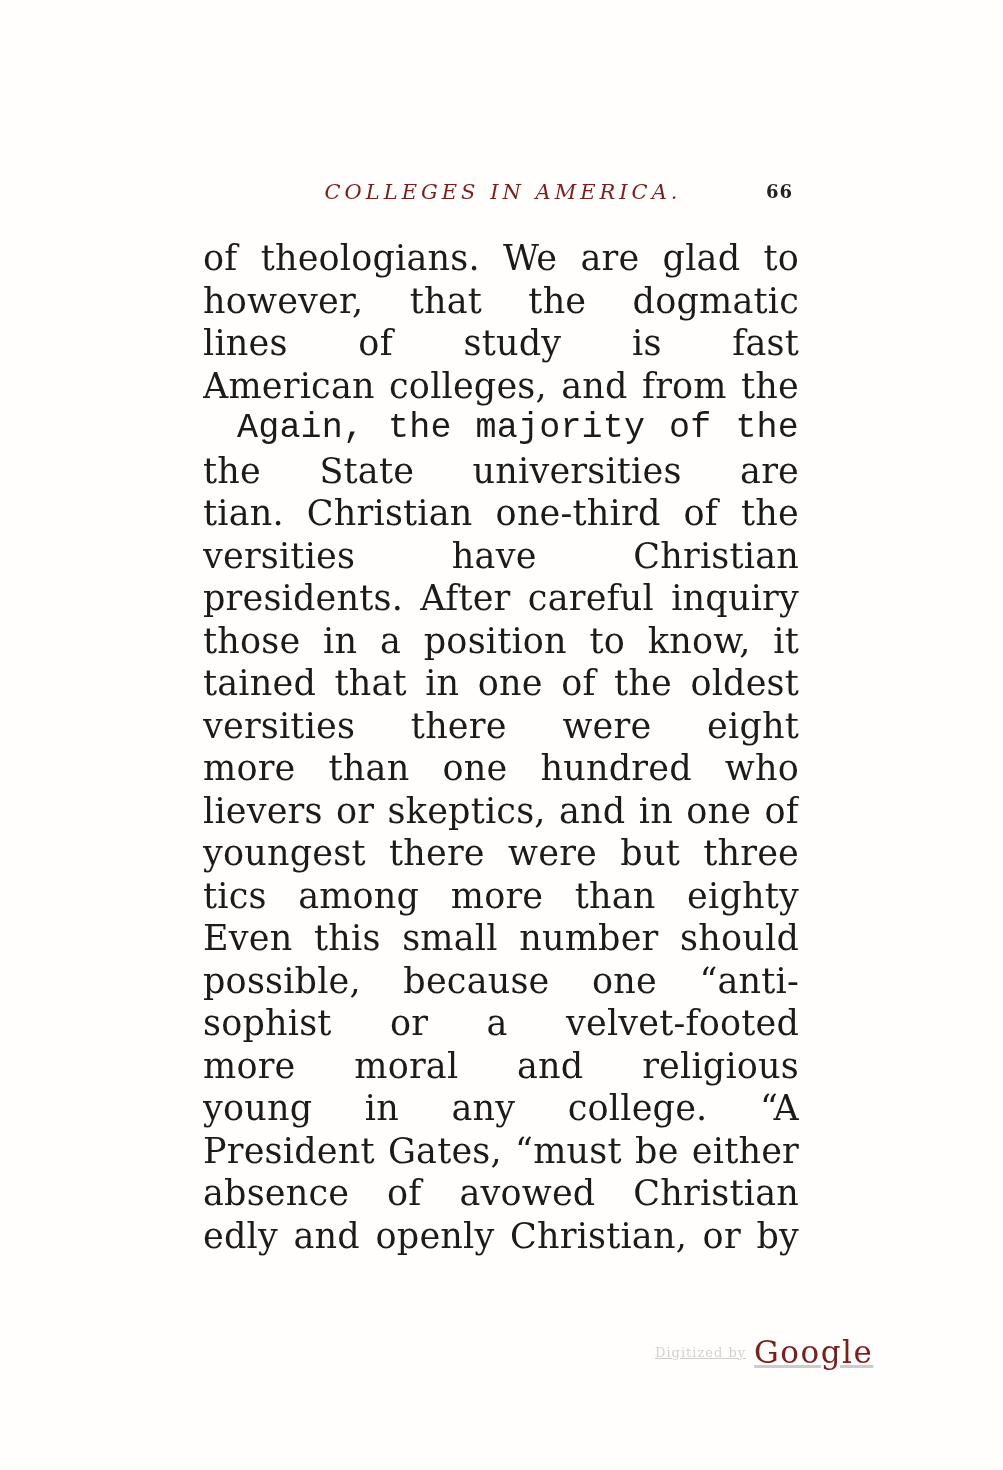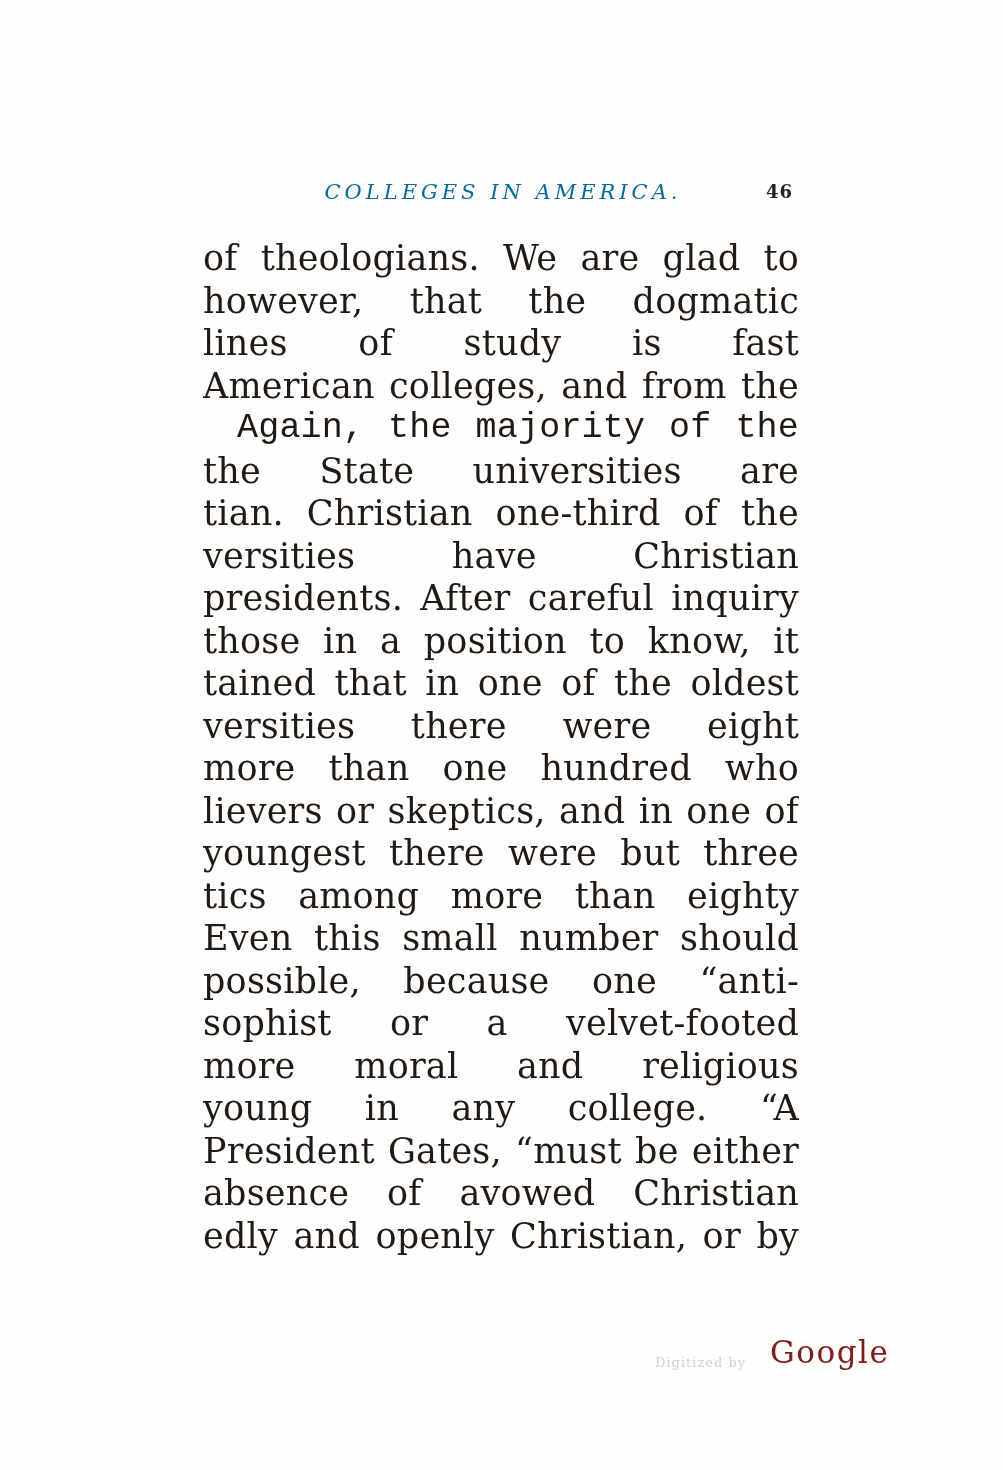--- a/index.html
+++ b/index.html
@@ -21,21 +21,21 @@
     left: 205px;
     width: 596px;
     height: 32px;
   }
   .running-title {
     display: block;
     text-align: center;
     font-style: italic;
     font-size: 21px;
     letter-spacing: 4px;
-    color: #0369a1;
+    color: #7f1d1d;
     white-space: nowrap;
   }
   .page-number {
     position: absolute;
     right: 8px;
     top: 1px;
     font-size: 18px;
     font-weight: 600;
     font-style: normal;
     letter-spacing: 1px;
@@ -60,45 +60,46 @@
   }
   .line.indent {
     text-indent: 34px;
     font-family: Liberation Mono, monospace;
   }
   .watermark {
     position: absolute;
     top: 1334px;
     left: 655px;
     display: flex;
-    align-items: flex-end;
-    gap: 24px;
+    align-items: center;
+    gap: 8px;
     color: #cdccca;
     filter: blur(0.4px);
     user-select: none;
+    text-decoration: underline;
   }
   .wm-prefix {
     font-size: 13px;
     letter-spacing: 1px;
     color: #d2d1cf;
   }
   .wm-brand {
     font-size: 31px;
     letter-spacing: 1.5px;
     color: #7f1d1d;
   }
 </style>
 </head>
 <body>
 
 <div class="page">
 
   <div class="header">
     <span class="running-title">COLLEGES IN AMERICA.</span>
-    <span class="page-number">46</span>
+    <span class="page-number">66</span>
   </div>
 
   <div class="text-block">
     <div class="line">of theologians. We are glad to believe,</div>
     <div class="line">however, that the dogmatic spirit in all</div>
     <div class="line">lines of study is fast disappearing from our</div>
     <div class="line">American colleges, and from the professions.</div>
     <div class="line indent">Again, the majority of the professors in</div>
     <div class="line">the State universities are avowedly Chris-</div>
     <div class="line">tian. Christian one-third of the State uni-</div>

